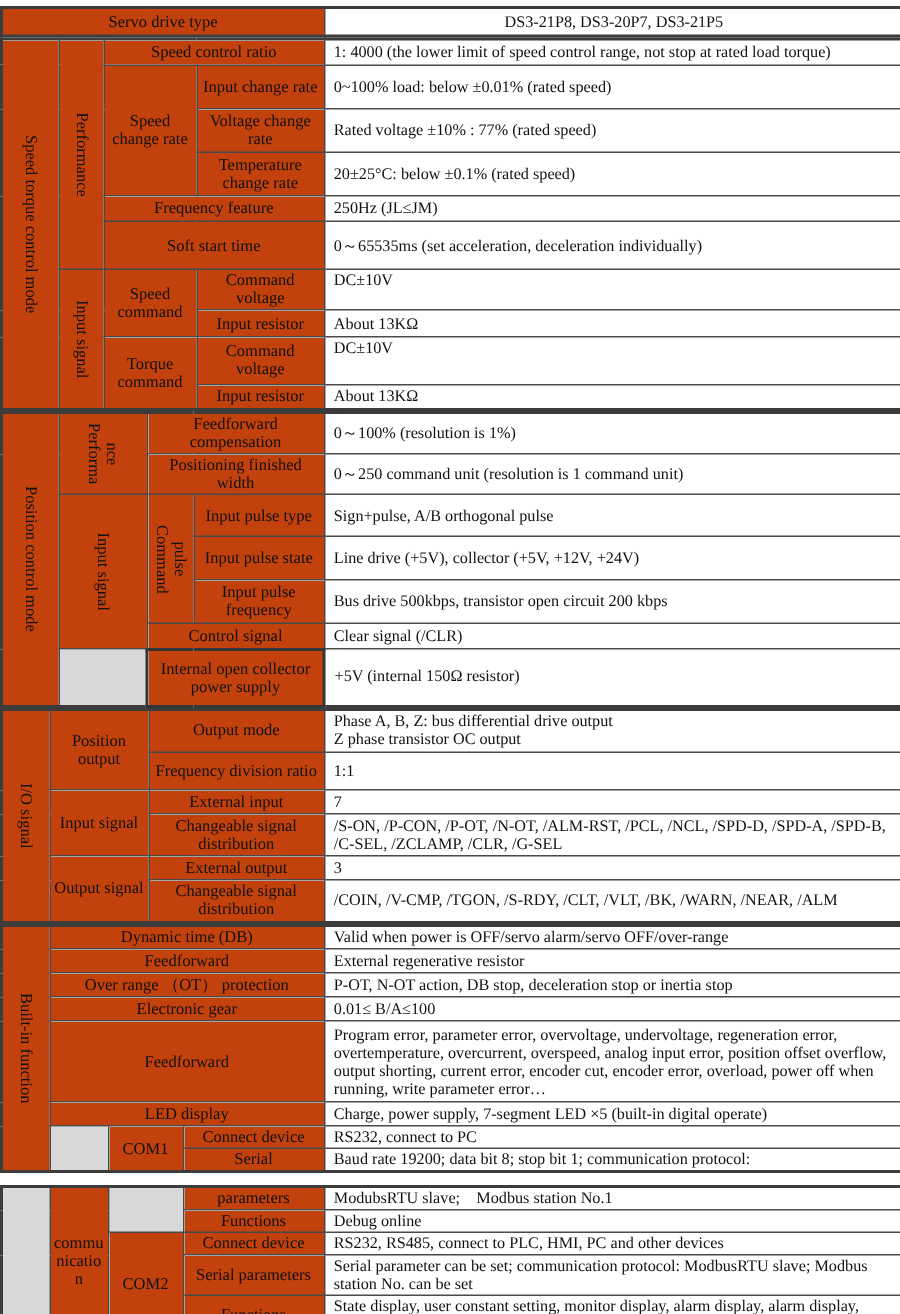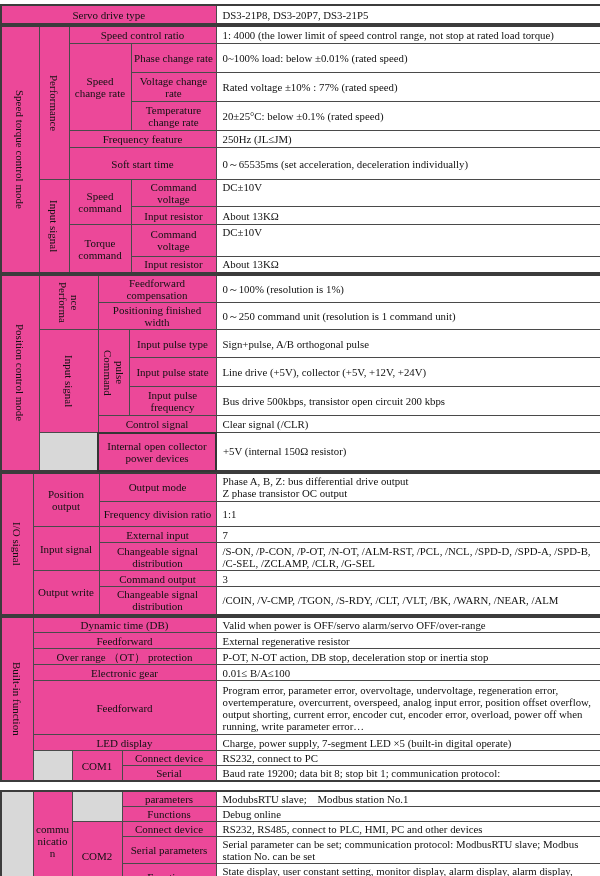--- a/index.html
+++ b/index.html
@@ -1,22 +1,22 @@
 <!DOCTYPE html>
 <html><head>
 <meta charset="utf-8">
 <style>
   html,body{margin:0;padding:0;background:#fff;}
   body{width:600px;padding-top:4px;font-family:"Liberation Serif","DejaVu Serif",serif;color:#111;}
   table{border-collapse:collapse;table-layout:fixed;width:600px;border:2px solid #3c3c3c;}
   td{border:1px solid #4a4a4a;overflow:hidden;}
-  .lab{background:#ec4899;text-align:center;vertical-align:middle;font-size:11px;line-height:12px;padding:1px 2px;}
+  .lab{background:#c2410c;text-align:center;vertical-align:middle;font-size:11px;line-height:12px;padding:1px 2px;}
   .val{background:#ffffff;text-align:left;vertical-align:middle;font-size:10.8px;line-height:12px;padding:1px 4px 1px 6px;white-space:pre-wrap;}
   .val-top{vertical-align:top;}
-  .val-center{}
+  .val-center{text-align:center;}
   .vert{writing-mode:vertical-lr;margin:0 auto;line-height:12px;}
   .bk{word-break:break-all;}
   .thick{border:2px solid #353535;}
   .gap{height:8px;}
   td:empty{background:#d8d8d8;}
 </style>
 </head>
 <body>
 
 <table>
@@ -46,21 +46,21 @@
           <div class="vert" style="height:150px">Speed torque control mode</div>
         </td>
     <td class="lab" rowspan="6">
           <div class="vert" style="height:150px">Performance</div>
         </td>
     <td class="lab" colspan="2">Speed control ratio</td>
     <td class="val">1: 4000 (the lower limit of speed control range, not stop at rated load torque)</td>
   </tr>
   <tr style="height:29px">
     <td class="lab" rowspan="3">Speed change rate</td>
-    <td class="lab">Phase change rate</td>
+    <td class="lab">Input change rate</td>
     <td class="val">0~100% load: below ±0.01% (rated speed)</td>
   </tr>
   <tr style="height:29px">
     <td class="lab">Voltage change rate</td>
     <td class="val">Rated voltage ±10% : 77% (rated speed)</td>
   </tr>
   <tr style="height:29px">
     <td class="lab">Temperature change rate</td>
     <td class="val">20±25°C: below ±0.1% (rated speed)</td>
   </tr>
@@ -136,21 +136,21 @@
   <tr style="height:26px">
     <td class="lab">Input pulse frequency</td>
     <td class="val">Bus drive 500kbps, transistor open circuit 200 kbps</td>
   </tr>
   <tr style="height:15px">
     <td class="lab" colspan="2">Control signal</td>
     <td class="val">Clear signal (/CLR)</td>
   </tr>
   <tr style="height:38px">
     <td class="lab"></td>
-    <td class="lab thick" colspan="2">Internal open collector power devices</td>
+    <td class="lab thick" colspan="2">Internal open collector power supply</td>
     <td class="val">+5V (internal 150Ω resistor)</td>
   </tr>
 </tbody>
   </table>
 
 <table>
   <colgroup>
       <col style="width:32px">
       <col style="width:66px">
       <col style="width:117px">
@@ -173,22 +173,22 @@
   <tr style="height:16px">
     <td class="lab" rowspan="2">Input signal</td>
     <td class="lab">External input</td>
     <td class="val">7</td>
   </tr>
   <tr style="height:28px">
     <td class="lab">Changeable signal distribution</td>
     <td class="val">/S-ON, /P-CON, /P-OT, /N-OT, /ALM-RST, /PCL, /NCL, /SPD-D, /SPD-A, /SPD-B, /C-SEL, /ZCLAMP, /CLR, /G-SEL</td>
   </tr>
   <tr style="height:16px">
-    <td class="lab" rowspan="2">Output write</td>
-    <td class="lab">Command output</td>
+    <td class="lab" rowspan="2">Output signal</td>
+    <td class="lab">External output</td>
     <td class="val">3</td>
   </tr>
   <tr style="height:28px">
     <td class="lab">Changeable signal distribution</td>
     <td class="val">/COIN, /V-CMP, /TGON, /S-RDY, /CLT, /VLT, /BK, /WARN, /NEAR, /ALM</td>
   </tr>
 </tbody>
   </table>
 
 <table>

